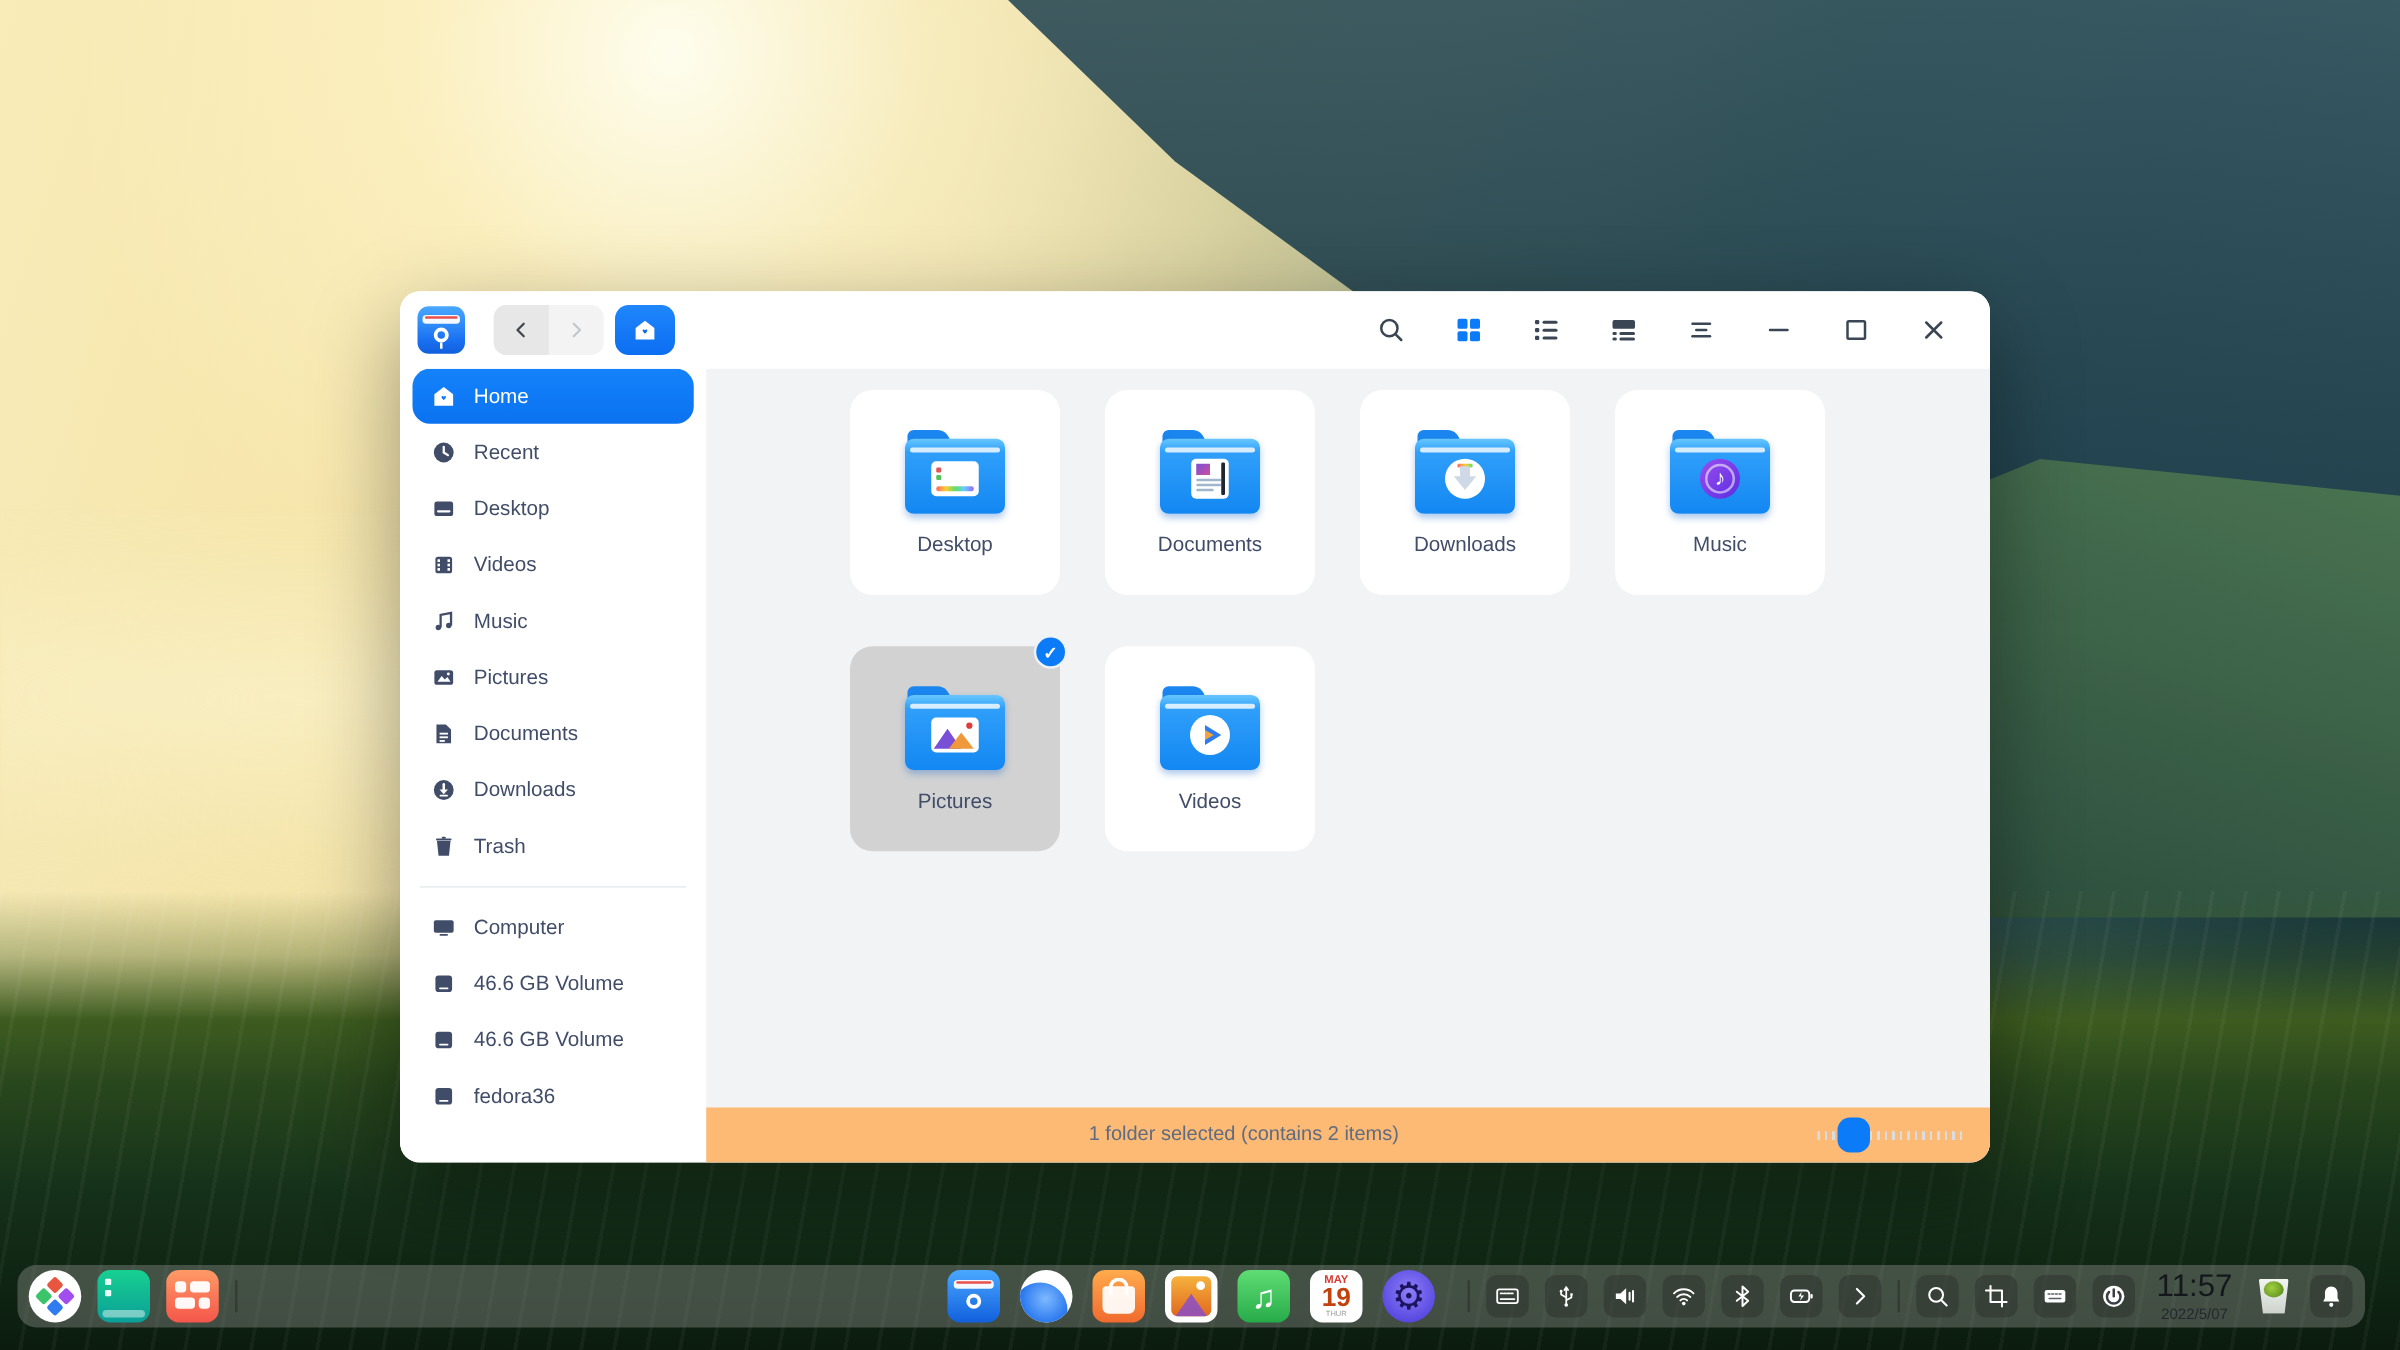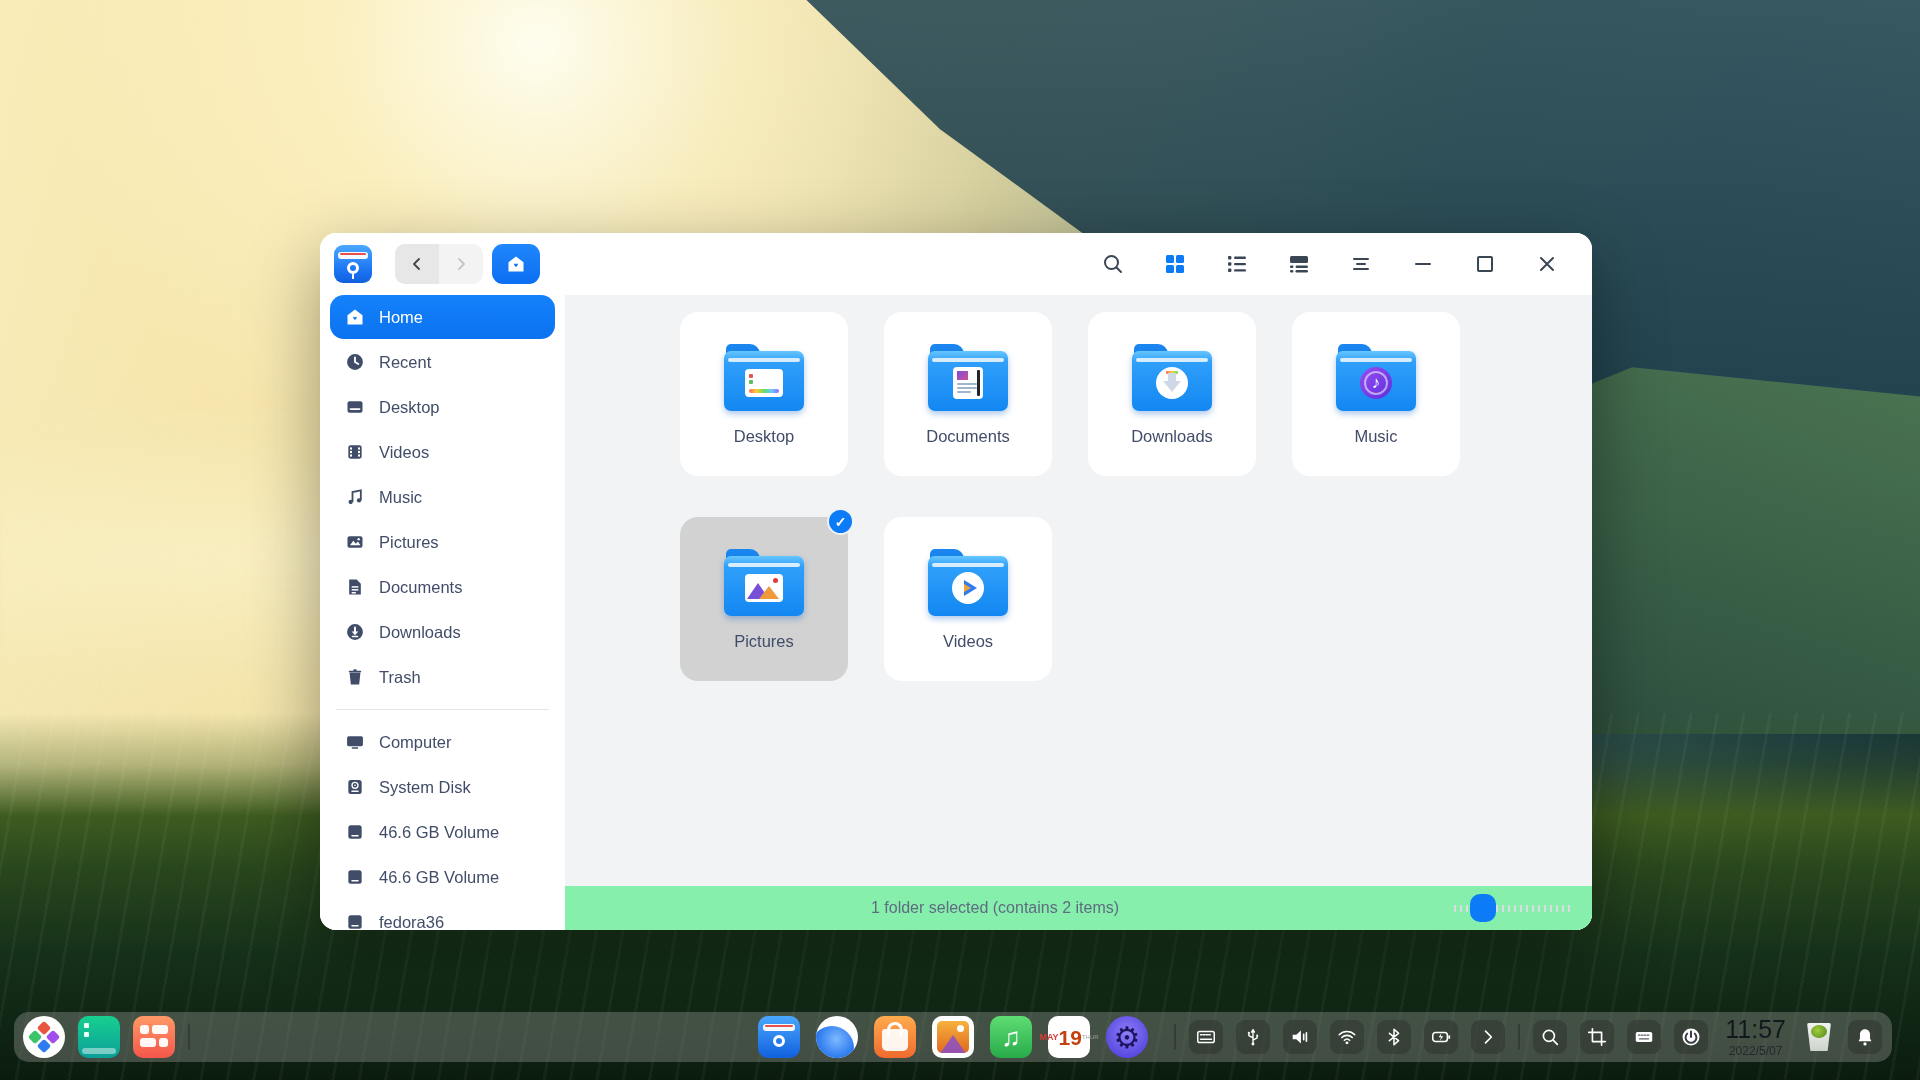--- a/index.html
+++ b/index.html
@@ -97,21 +97,21 @@
   .em-music { background:linear-gradient(135deg,#9a4df0,#5b2fe0); color:#fff; font-size:17px; }
   .em-music .ring { position:absolute; inset:4px; border-radius:50%; border:2px solid rgba(255,255,255,.55); }
   
   .em-pic .mt1 { position:absolute; left:2px; bottom:3px; width:0; height:0; border-left:11px solid transparent; border-right:11px solid transparent; border-bottom:16px solid #7a4fd8; }
   .em-pic .mt2 { position:absolute; left:14px; bottom:3px; width:0; height:0; border-left:10px solid transparent; border-right:10px solid transparent; border-bottom:13px solid #f0993a; }
   .em-pic .sun { position:absolute; right:5px; top:4px; width:5px; height:5px; border-radius:50%; background:#e03b3b; }
   
   .em-vid .play { width:0; height:0; border-top:8px solid transparent; border-bottom:8px solid transparent; border-left:13px solid #2f7cf0; position:relative; left:2px; }
   .em-vid .play::after { content:""; position:absolute; left:-13px; top:-4px; width:0; height:0; border-top:4px solid transparent; border-bottom:4px solid transparent; border-left:7px solid #f2a33c; }
 
-  .statusbar { position:absolute; left:0; right:0; bottom:0; height:44px; background:#86efac; }
+  .statusbar { position:absolute; left:0; right:0; bottom:0; height:44px; background:#fdba74; }
   .status-text { position:absolute; left:0; top:0; width:860px; height:44px; display:flex; align-items:center; justify-content:center;
     color:#5f6b80; font-size:16px; }
   .slider { position:absolute; right:22px; top:14px; width:116px; height:16px; }
   .slider .ticks { position:absolute; top:5px; left:0; right:0; height:7px;
     background:repeating-linear-gradient(90deg,#d9dce1 0 2px, transparent 2px 6px); }
   .slider .thumb { position:absolute; left:16px; top:-6px; width:26px; height:28px; border-radius:10px; background:#0c7bf7; }
 
   
   .dock { position:absolute; left:14px; right:28px; bottom:18px; height:50px; border-radius:15px;
     background:rgba(125,130,124,.48); display:flex; align-items:center; }
@@ -147,21 +147,21 @@
   .ic-browser i { position:absolute; left:-6px; top:10px; width:44px; height:44px; border-radius:50%;
     background:radial-gradient(circle at 60% 30%, #7db9ff 0%, #2f7cf0 45%, #0b4fd0 80%); }
   .ic-store { background:linear-gradient(180deg,#ffab4d,#f06a2e); }
   .ic-store .bag { position:absolute; left:8px; top:13px; width:26px; height:22px; background:#fff; border-radius:3px 3px 5px 5px; opacity:.92; }
   .ic-store .hdl { position:absolute; left:13px; top:6px; width:16px; height:14px; border:3px solid #fff; border-bottom:none; border-radius:9px 9px 0 0; }
   .ic-photos { background:#fff; }
   .ic-photos .ph { position:absolute; inset:5px; border-radius:5px; overflow:hidden; background:linear-gradient(180deg,#f6b23c,#e0681f); }
   .ic-photos .ph i { position:absolute; left:2px; bottom:-2px; width:0; height:0; border-left:14px solid transparent; border-right:14px solid transparent; border-bottom:20px solid #8a4fc8; opacity:.85; }
   .ic-photos .ph s { position:absolute; right:5px; top:4px; width:7px; height:7px; border-radius:50%; background:#fff; }
   .ic-musicapp { background:linear-gradient(180deg,#5fdd74,#27ab49); color:#fff; font-size:26px; display:flex; align-items:center; justify-content:center; }
-  .ic-calendar { background:#fff; display:flex; flex-direction:row; align-items:center; justify-content:center; }
+  .ic-calendar { background:#fff; display:flex; flex-direction:column; align-items:center; justify-content:center; }
   .ic-calendar .mo { color:#d83a34; font-size:9px; font-weight:bold; line-height:10px; }
   .ic-calendar .dy { color:#c2410c; font-size:21px; font-weight:bold; line-height:21px; }
   .ic-calendar .wd { color:#9a9a9a; font-size:6px; line-height:7px; }
   .ic-cc { background:radial-gradient(circle at 50% 40%, #8d7ef8, #4636d8); border-radius:50%;
     color:#1d1460; font-size:30px; display:flex; align-items:center; justify-content:center; }
   .clockblk { text-align:center; color:#14181c; line-height:1; margin:0 4px; }
   .clockblk .t { font-size:25px; font-weight:500; }
   .clockblk .d { font-size:12px; margin-top:3px; color:#23282e; }
   .ic-trash { width:32px; height:36px; position:relative; }
   .ic-trash .cup { position:absolute; left:4px; top:4px; width:24px; height:28px;
@@ -366,31 +366,20 @@
               <svg width="20" height="20" viewBox="0 0 24 24">
                 <rect x="2.5" y="5" width="19" height="12" rx="2" fill="#414d68"></rect>
                 <rect x="8" y="18.2" width="8" height="1.8" rx="0.9" fill="#414d68"></rect>
               </svg>
             </span>
           <span>Computer</span>
         </div>
         <div class="side-item">
           <span class="side-ic">
               <svg width="20" height="20" viewBox="0 0 24 24">
-                <rect x="4" y="3.5" width="16" height="17" rx="3" fill="#414d68"></rect>
-                <circle cx="12" cy="10" r="3.6" fill="none" stroke="#fff" stroke-width="1.6"></circle>
-                <circle cx="12" cy="10" r="1" fill="#fff"></circle>
-                <rect x="7.5" y="16.3" width="9" height="1.7" rx="0.85" fill="#fff"></rect>
-              </svg>
-            </span>
-          <span>System Disk</span>
-        </div>
-        <div class="side-item">
-          <span class="side-ic">
-              <svg width="20" height="20" viewBox="0 0 24 24">
                 <rect x="4" y="4" width="16" height="16" rx="3" fill="#414d68"></rect>
                 <rect x="7.5" y="15.5" width="9" height="1.8" rx="0.9" fill="#fff"></rect>
               </svg>
             </span>
           <span>46.6 GB Volume</span>
         </div>
         <div class="side-item">
           <span class="side-ic">
               <svg width="20" height="20" viewBox="0 0 24 24">
                 <rect x="4" y="4" width="16" height="16" rx="3" fill="#414d68"></rect>

